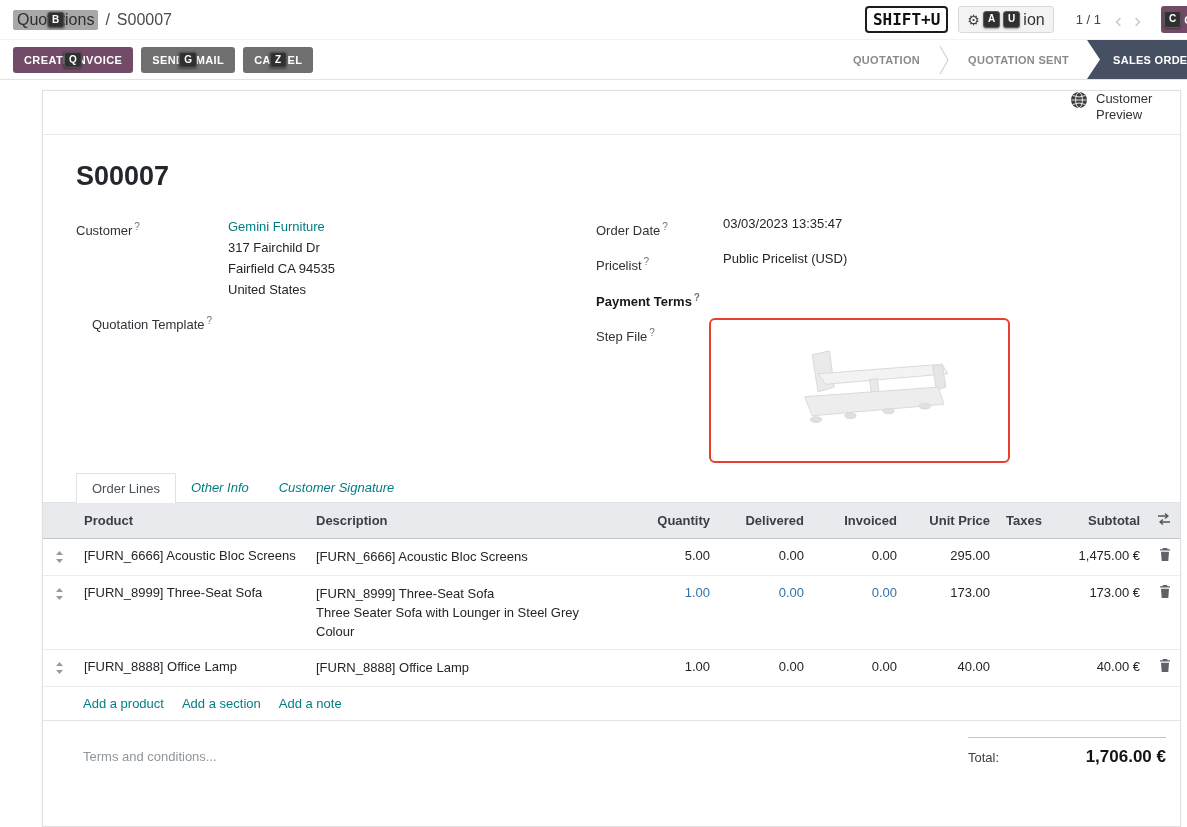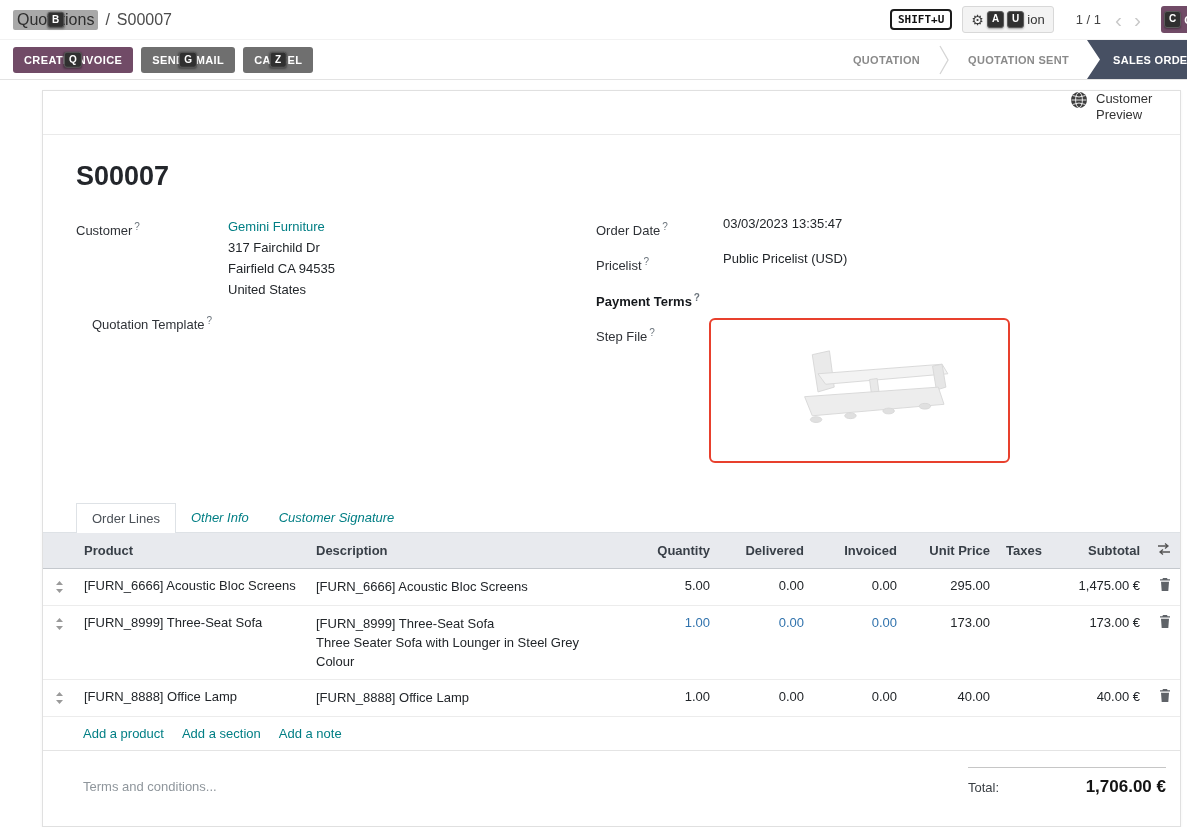--- a/index.html
+++ b/index.html
@@ -16,26 +16,26 @@
   .bc-parent { position:relative; background:#a8a8a8; color:#2e2e2e; padding:1px 4px; border-radius:2px; cursor:pointer; }
   .hint {
     background:#303030; color:#fff; font-size:10px; font-weight:700;
     padding:1px 4px; border-radius:3px; border:1px solid #5a5a5a;
     box-shadow:0 1px 2px rgba(0,0,0,.35); line-height:1.25; font-family:"Liberation Sans",sans-serif;
   }
   .hint.center { position:absolute; left:50%; top:50%; transform:translate(-50%,-50%); }
   .hint.inline { display:inline-block; }
   .topbar-right { margin-left:auto; display:flex; align-items:center; }
   .kbd {
-    font-family:"DejaVu Sans Mono", monospace; font-size:11px; font-weight:700; color:#111;
+    font-family:"DejaVu Sans Mono", monospace; font-size:16px; font-weight:700; color:#111;
     background:#fff; border:2px solid #1c1c1c; border-radius:4px; padding:2px 6px; margin-right:10px;
   }
   .action-btn { display:flex; align-items:center; gap:3px; background:#f3f3f3; border:1px solid #d8d8d8; border-radius:3px; height:27px; padding:0 8px; cursor:pointer; font-family:inherit; }
   .gear { font-size:14px; color:#3c3c3c; line-height:1; }
-  .action-frag { font-size:13px; color:#333; }
+  .action-frag { font-size:16px; color:#333; }
   .pager { margin:0 8px 0 22px; color:#444; }
   .chev { font-size:21px; color:#c9c9c9; line-height:1; padding:0 6px; cursor:pointer; user-select:none; }
   .create-btn { margin-left:14px; width:26px; height:27px; background:#714B67; border:none; border-radius:3px 0 0 3px; display:flex; align-items:center; overflow:hidden; padding:0 0 0 3px; color:#fff; cursor:pointer; flex-shrink:0; }
   .create-label { font-size:11px; font-weight:700; margin-left:3px; letter-spacing:.4px; }
 
   
   .actionbar { height:40px; display:flex; align-items:stretch; padding-left:13px; border-bottom:1px solid #e3e3e3; }
   .left-buttons { display:flex; gap:8px; align-items:center; }
   .btn { position:relative; font-size:11px; font-weight:700; letter-spacing:.4px; padding:7px 11px; border:none; border-radius:3px; color:#fff; cursor:pointer; font-family:inherit; text-transform:uppercase; }
   .btn.primary { background:#714B67; }
@@ -65,21 +65,21 @@
   .col-right .flabel { width:127px; }
   .flabel.bold { font-weight:700; color:#15181c; }
   .fvalue { color:#22262a; }
   .fvalue div { line-height:21px; }
   .link { color:#017e84; cursor:pointer; }
   .help { color:#6c757d; font-size:10px; margin-left:2px; }
   .frow.tmpl { margin-top:0;text-align:center; }
   .step-box { width:301px; height:145px; border:2.5px solid #e8402d; border-radius:6px; display:flex; align-items:center; justify-content:center; margin-top:-4px; margin-left:-14px; background:#fff; cursor:pointer; }
 
   
-  .tabs-row { display:flex; align-items:flex-end; padding-left:33px; margin-top:30px; border-bottom:1px solid #dee2e6; }
+  .tabs-row { display:flex; align-items:flex-end; padding-left:33px; border-bottom:1px solid #dee2e6; }
   .tab { padding:7px 15px; font-size:13px; cursor:pointer; }
   .tab.active { background:#fff; border:1px solid #dee2e6; border-bottom:none; margin-bottom:-1px; color:#4b5158; }
   .tab.inactive { color:#017e84;font-style:italic; }
 
   
   table { width:1139px; border-collapse:collapse; table-layout:fixed; font-size:13px; }
   thead th { background:#e8eaee; border-bottom:1px solid #c4c8cd; padding:9px 8px; font-weight:700; color:#383f47; text-align:left; }
   th.num { text-align:right; }
   tbody td { padding:8px 8px; border-bottom:1px solid #ececec; color:#22262a; vertical-align:top; line-height:17px; }
   td.num { text-align:right; }

